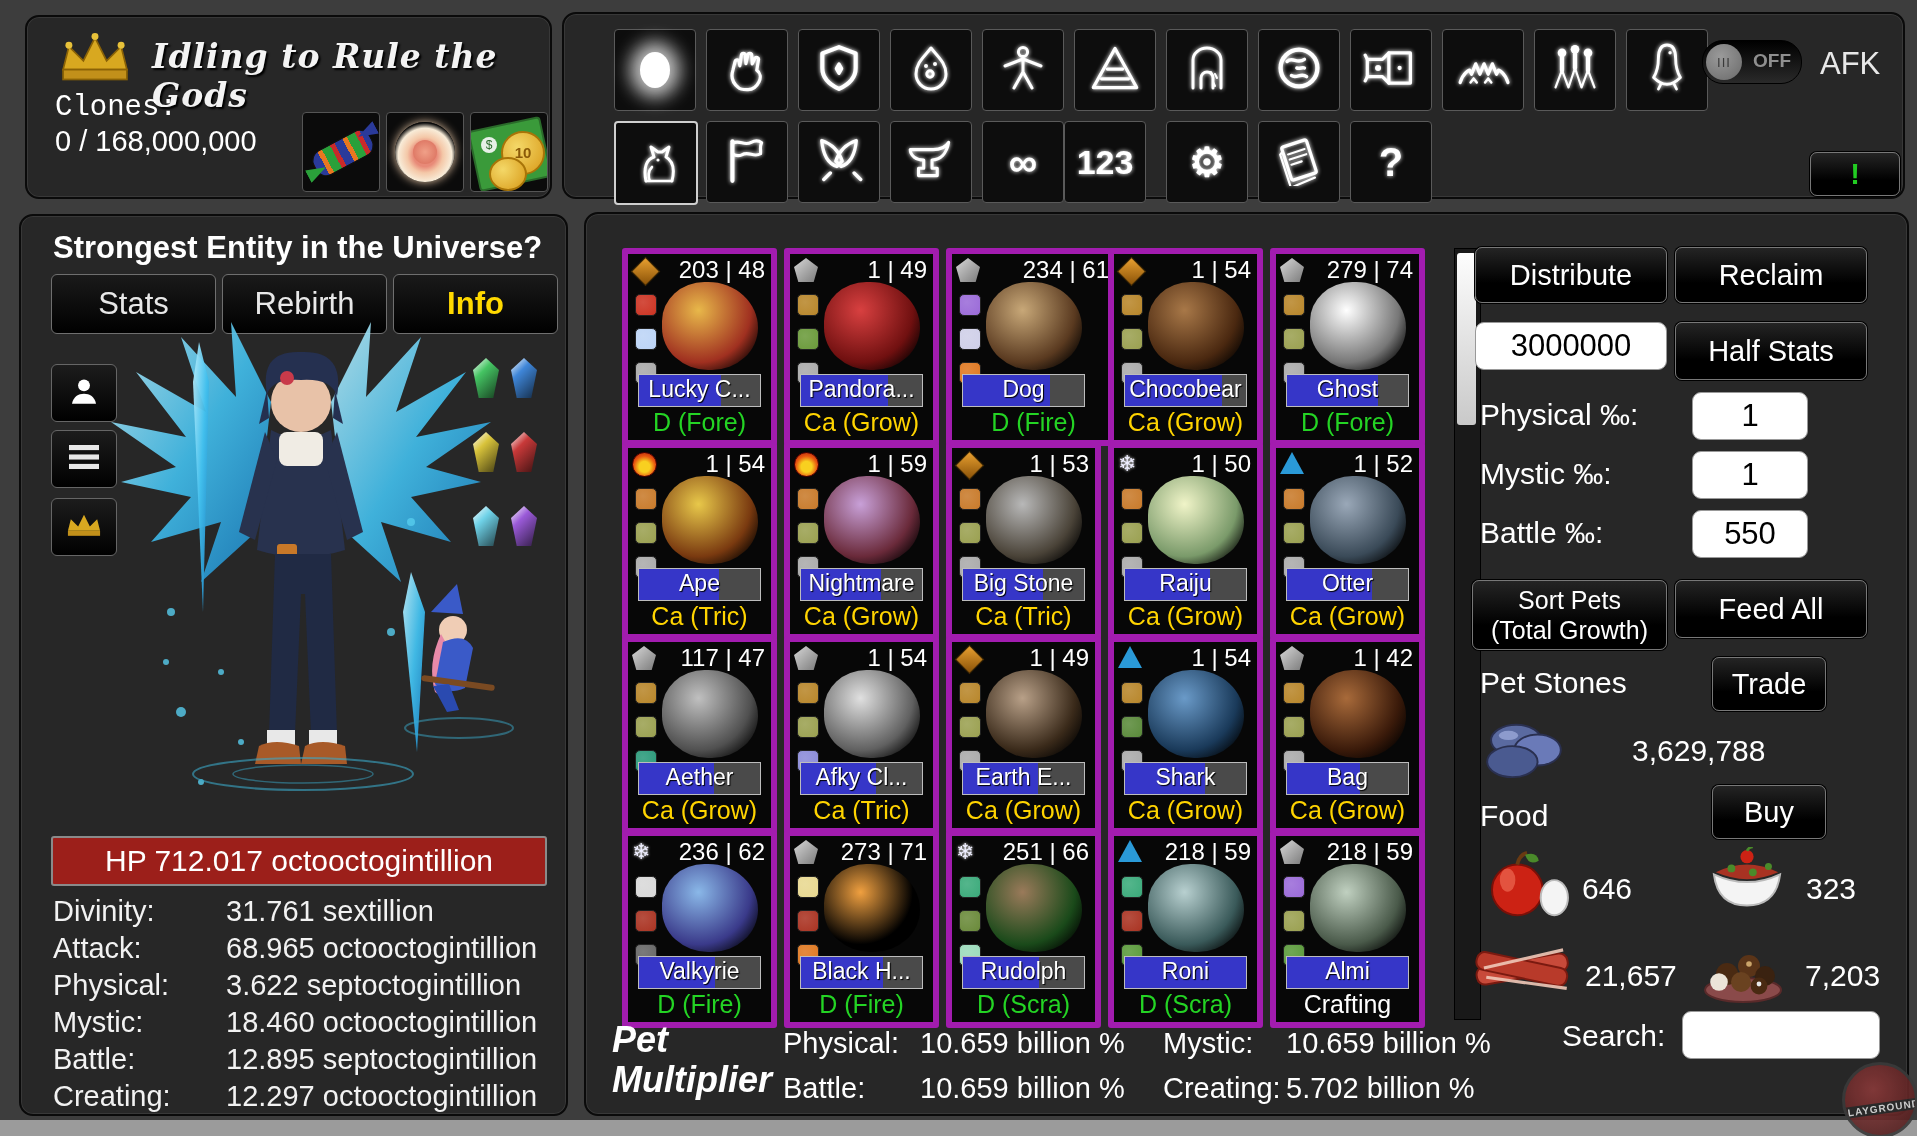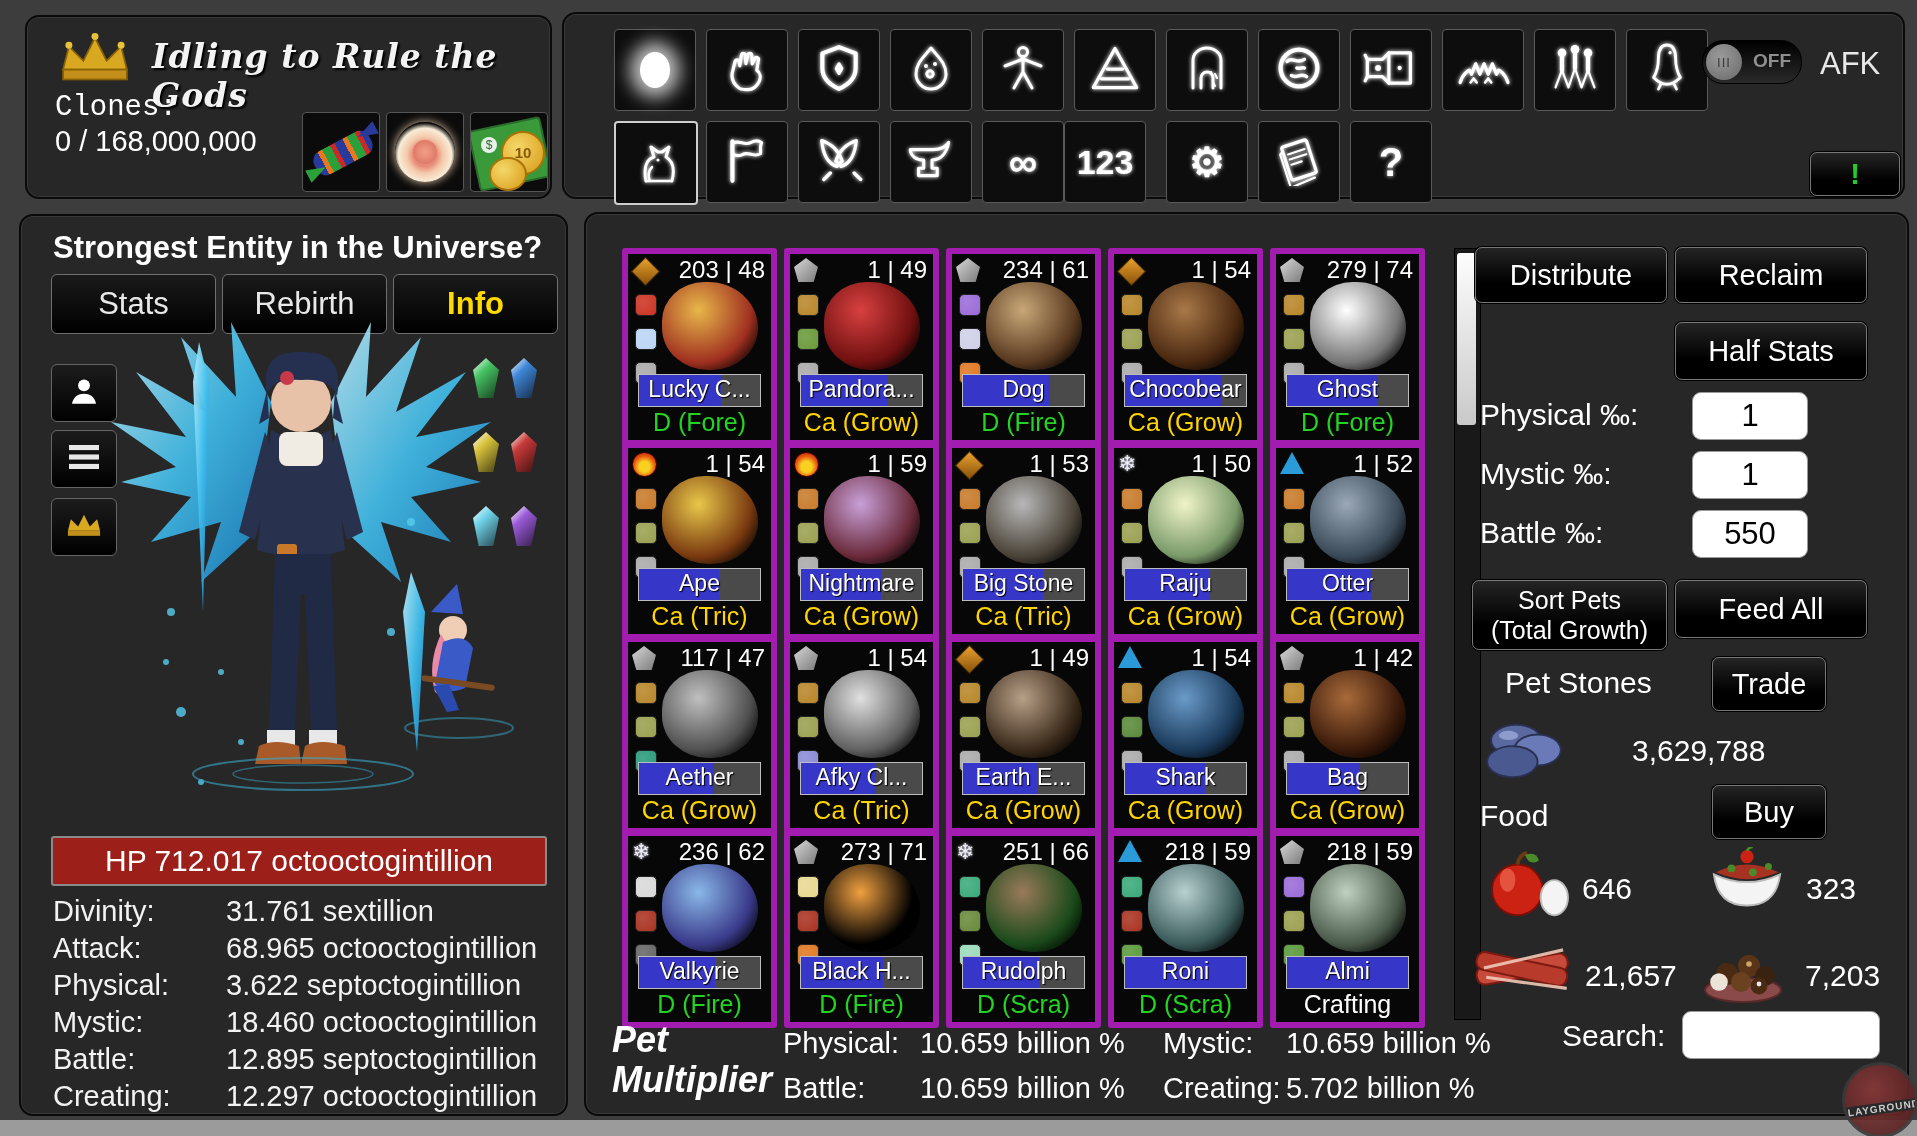--- a/index.html
+++ b/index.html
@@ -340,21 +340,21 @@
         <div class="sideic" style="top: 40px; background: radial-gradient(circle at 35% 35%, rgba(255, 255, 255, 0.133), rgb(184, 134, 42)) rgb(184, 134, 42);"></div>
         <div class="sideic" style="top: 74px; background: radial-gradient(circle at 35% 35%, rgba(255, 255, 255, 0.133), rgb(106, 154, 58)) rgb(106, 154, 58);"></div>
         <div class="sideic" style="top: 108px; background: radial-gradient(circle at 35% 35%, rgba(255, 255, 255, 0.133), rgb(170, 170, 170)) rgb(170, 170, 170);"></div>
         <div class="pet-art" style="background: radial-gradient(circle at 38% 32%, rgb(216, 64, 64) 0%, rgb(112, 16, 16) 62%, rgb(0, 0, 0) 88%);"></div>
         <div class="pet-bar">
           <div class="pet-fill" style="width: 72%;"></div>
           <div class="pet-name">Pandora...</div>
         </div>
         <div class="pet-cls" style="color: rgb(255, 212, 0);">Ca (Grow)</div>
       </div>
-      <div class="pet-card" style="left: 360px; top: 34px;">
+      <div class="pet-card" style="left: 360px; top: 34px; padding-left: 20px;">
         <div class="badge">
           <div style="width:24px;height:24px;background:linear-gradient(135deg,#d8d8d8,#7a7a7a);clip-path:polygon(50% 0,100% 38%,82% 100%,18% 100%,0 38%);"></div>
         </div>
         <div class="pet-num">234 | 61</div>
         <div class="sideic" style="top: 40px; background: radial-gradient(circle at 35% 35%, rgba(255, 255, 255, 0.133), rgb(154, 106, 216)) rgb(154, 106, 216);"></div>
         <div class="sideic" style="top: 74px; background: radial-gradient(circle at 35% 35%, rgba(255, 255, 255, 0.133), rgb(207, 207, 232)) rgb(207, 207, 232);"></div>
         <div class="sideic" style="top: 108px; background: radial-gradient(circle at 35% 35%, rgba(255, 255, 255, 0.133), rgb(224, 120, 32)) rgb(224, 120, 32);"></div>
         <div class="pet-art" style="background: radial-gradient(circle at 38% 32%, rgb(200, 168, 120) 0%, rgb(90, 58, 32) 62%, rgb(0, 0, 0) 88%);"></div>
         <div class="pet-bar">
           <div class="pet-fill" style="width: 72%;"></div>
@@ -618,36 +618,37 @@
         <div class="pet-cls" style="color: rgb(255, 255, 255);">Crafting</div>
       </div>
     </div>
 
   <div class="scroll-track" style="left:868px;top:34px;height:770px;">
     <div class="scroll-thumb" style="top:4px;"></div>
   </div>
 
   <div class="btn" style="left:1089px;top:33px;width:190px;height:54px;">Reclaim</div>
   <div class="btn" style="left:889px;top:33px;width:190px;height:54px;">Distribute</div>
+  <input class="winput" style="left: 889px; top: 108px; width: 186px; height: 44px;" value="3000000">
   <div class="btn" style="left:1089px;top:108px;width:190px;height:56px;">Half Stats</div>
 
   <div class="label" style="left:894px;top:184px;">Physical ‰:</div>
   <input class="winput" style="left: 1106px; top: 178px; width: 110px; height: 44px;" value="1">
   <div class="label" style="left:894px;top:243px;">Mystic ‰:</div>
   <input class="winput" style="left: 1106px; top: 237px; width: 110px; height: 44px;" value="1">
   <div class="label" style="left:894px;top:302px;">Battle ‰:</div>
   <input class="winput" style="left: 1106px; top: 296px; width: 110px; height: 44px;" value="550">
 
   <div class="btn" style="left:886px;top:366px;width:193px;height:68px;flex-direction:column;font-size:25px;line-height:30px;">
     <div>Sort Pets</div>
     <div>(Total Growth)</div>
   </div>
   <div class="btn" style="left:1089px;top:366px;width:190px;height:56px;">Feed All</div>
 
-  <div class="label" style="left:894px;top:452px;margin-left:25px;">Pet Stones</div>
+  <div class="label" style="left:894px;top:452px;">Pet Stones</div>
   <div class="btn" style="left:1126px;top:443px;width:112px;height:52px;">Trade</div>
 
   <div class="abs" style="left:899px;top:505px;">
     <svg width="78" height="62" viewBox="0 0 40 32">
       <ellipse cx="16" cy="11" rx="13" ry="8" fill="#5a6aa0" stroke="#2a3050" stroke-width="1"></ellipse>
       <ellipse cx="27" cy="16" rx="12" ry="8" fill="#6a7ab8" stroke="#2a3050" stroke-width="1"></ellipse>
       <ellipse cx="14" cy="22" rx="13" ry="8" fill="#4a5a90" stroke="#2a3050" stroke-width="1"></ellipse>
       <ellipse cx="12" cy="8.5" rx="5" ry="2.4" fill="#9aa8d8" opacity=".8"></ellipse>
     </svg>
   </div>

